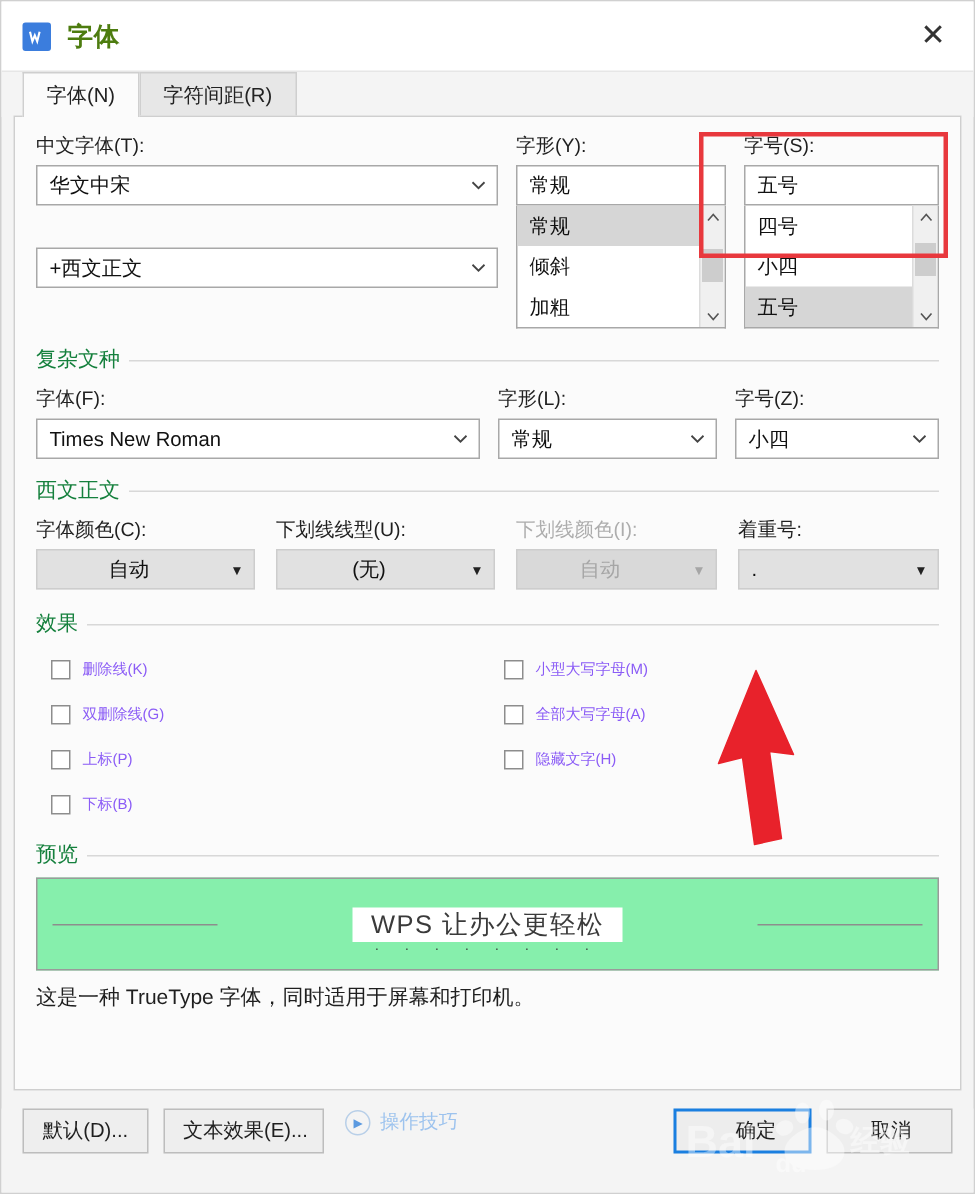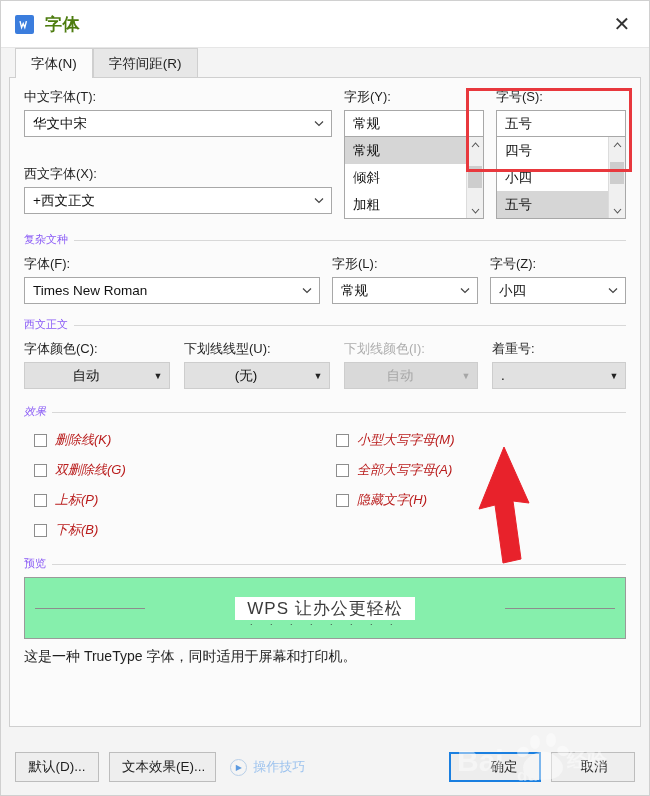--- a/index.html
+++ b/index.html
@@ -124,21 +124,21 @@
     color:#555;font-size:9px;
   }
   .vs-track{flex:1 1 auto;width:100%;position:relative;}
   .vs-thumb{
     position:absolute;left:1px;right:1px;
     background:#cdcdcd;
   }
   
   .group{margin-top:12px;position:relative;}
   .group-title{
-    font-size:11px;color:#8b5cf6;
+    font-size:14px;color:#15803d;
     display:inline-block;padding-right:6px;background:#fbfbfb;
     position:relative;z-index:2;
   }
   .group-line{
     position:absolute;left:0;right:0;top:9px;
     border-top:1px solid #d8d8d8;z-index:1;
   }
   .group-body{padding-top:8px;}
   
   .ddbtn{
@@ -159,21 +159,21 @@
   }
   .ddbtn.disabled{background:#d9d9d9;border-color:#cdcdcd;color:#a6a6a6;}
   .ddbtn.disabled .ddtri{color:#a6a6a6;}
   
   .cbrow{display:flex;align-items:center;height:30px;}
   .cbox{
     width:13px;height:13px;flex:0 0 13px;
     border:1px solid #8d8d8d;background:#fff;
     margin-right:8px;box-sizing:border-box;
   }
-  .cblabel{font-size:13px;color:#b91c1c;}
+  .cblabel{font-size:10px;color:#8b5cf6;}
   
   .preview-box{
     border:1px solid #9a9a9a;background:#86efac;
     height:62px;box-sizing:border-box;
     display:flex;align-items:center;justify-content:center;
     position:relative;
   }
   .preview-line{
     position:absolute;top:50%;height:1px;background:#8d8d8d;
   }
@@ -187,21 +187,21 @@
     font-size:9px;letter-spacing:7.5px;color:#3a3a3a;
     text-align:center;line-height:6px;
   }
   .preview-note{
     font-size:14px;color:#1f1f1f;margin-top:9px;
   }
   
   .footer{
     flex:0 0 56px;height:56px;
     background:#f4f4f4;
-    display:flex;align-items:center;
+    display:flex;align-items:flex-start;
     padding:0 14px;
     position:relative;
   }
   .btn{
     height:30px;min-width:84px;box-sizing:border-box;
     background:#eeeeee;border:1px solid #bdbdbd;
     display:flex;align-items:center;justify-content:center;
     font-size:13.5px;color:#1f1f1f;padding:0 10px;
   }
   .btn + .btn{margin-left:10px;padding-left:12px;}
@@ -267,21 +267,20 @@
           <span class="val">华文中宋</span>
           <span class="chev">
             <svg width="10" height="7" viewBox="0 0 10 7">
                 <path d="M1 1.5 L5 5.5 L9 1.5" fill="none" stroke="#444" stroke-width="1.2"></path>
               </svg>
           </span>
         </div>
 
         <div style="height:28px;"></div>
 
-        <span class="lbl">西文字体(X):</span>
         <div class="combo">
           <span class="val">+西文正文</span>
           <span class="chev">
             <svg width="10" height="7" viewBox="0 0 10 7">
                 <path d="M1 1.5 L5 5.5 L9 1.5" fill="none" stroke="#444" stroke-width="1.2"></path>
               </svg>
           </span>
         </div>
       </div>
 
@@ -412,21 +411,21 @@
         <div style="flex:1 1 auto;">
           <span class="lbl">着重号:</span>
           <div class="ddbtn leftval">
             <span class="ddval">.</span>
             <span class="ddtri">▼</span>
           </div>
         </div>
       </div>
     </div>
 
-    <div class="group" style="margin-top:14px;font-style:italic;">
+    <div class="group" style="margin-top:14px;">
       <div class="group-line"></div>
       <span class="group-title">效果</span>
       <div class="group-body grid2" style="padding-top:6px;padding-left:10px;">
         <div>
           <div class="cbrow">
             <span class="cbox"></span>
             <span class="cblabel">删除线(K)</span>
           </div>
           <div class="cbrow">
             <span class="cbox"></span>

